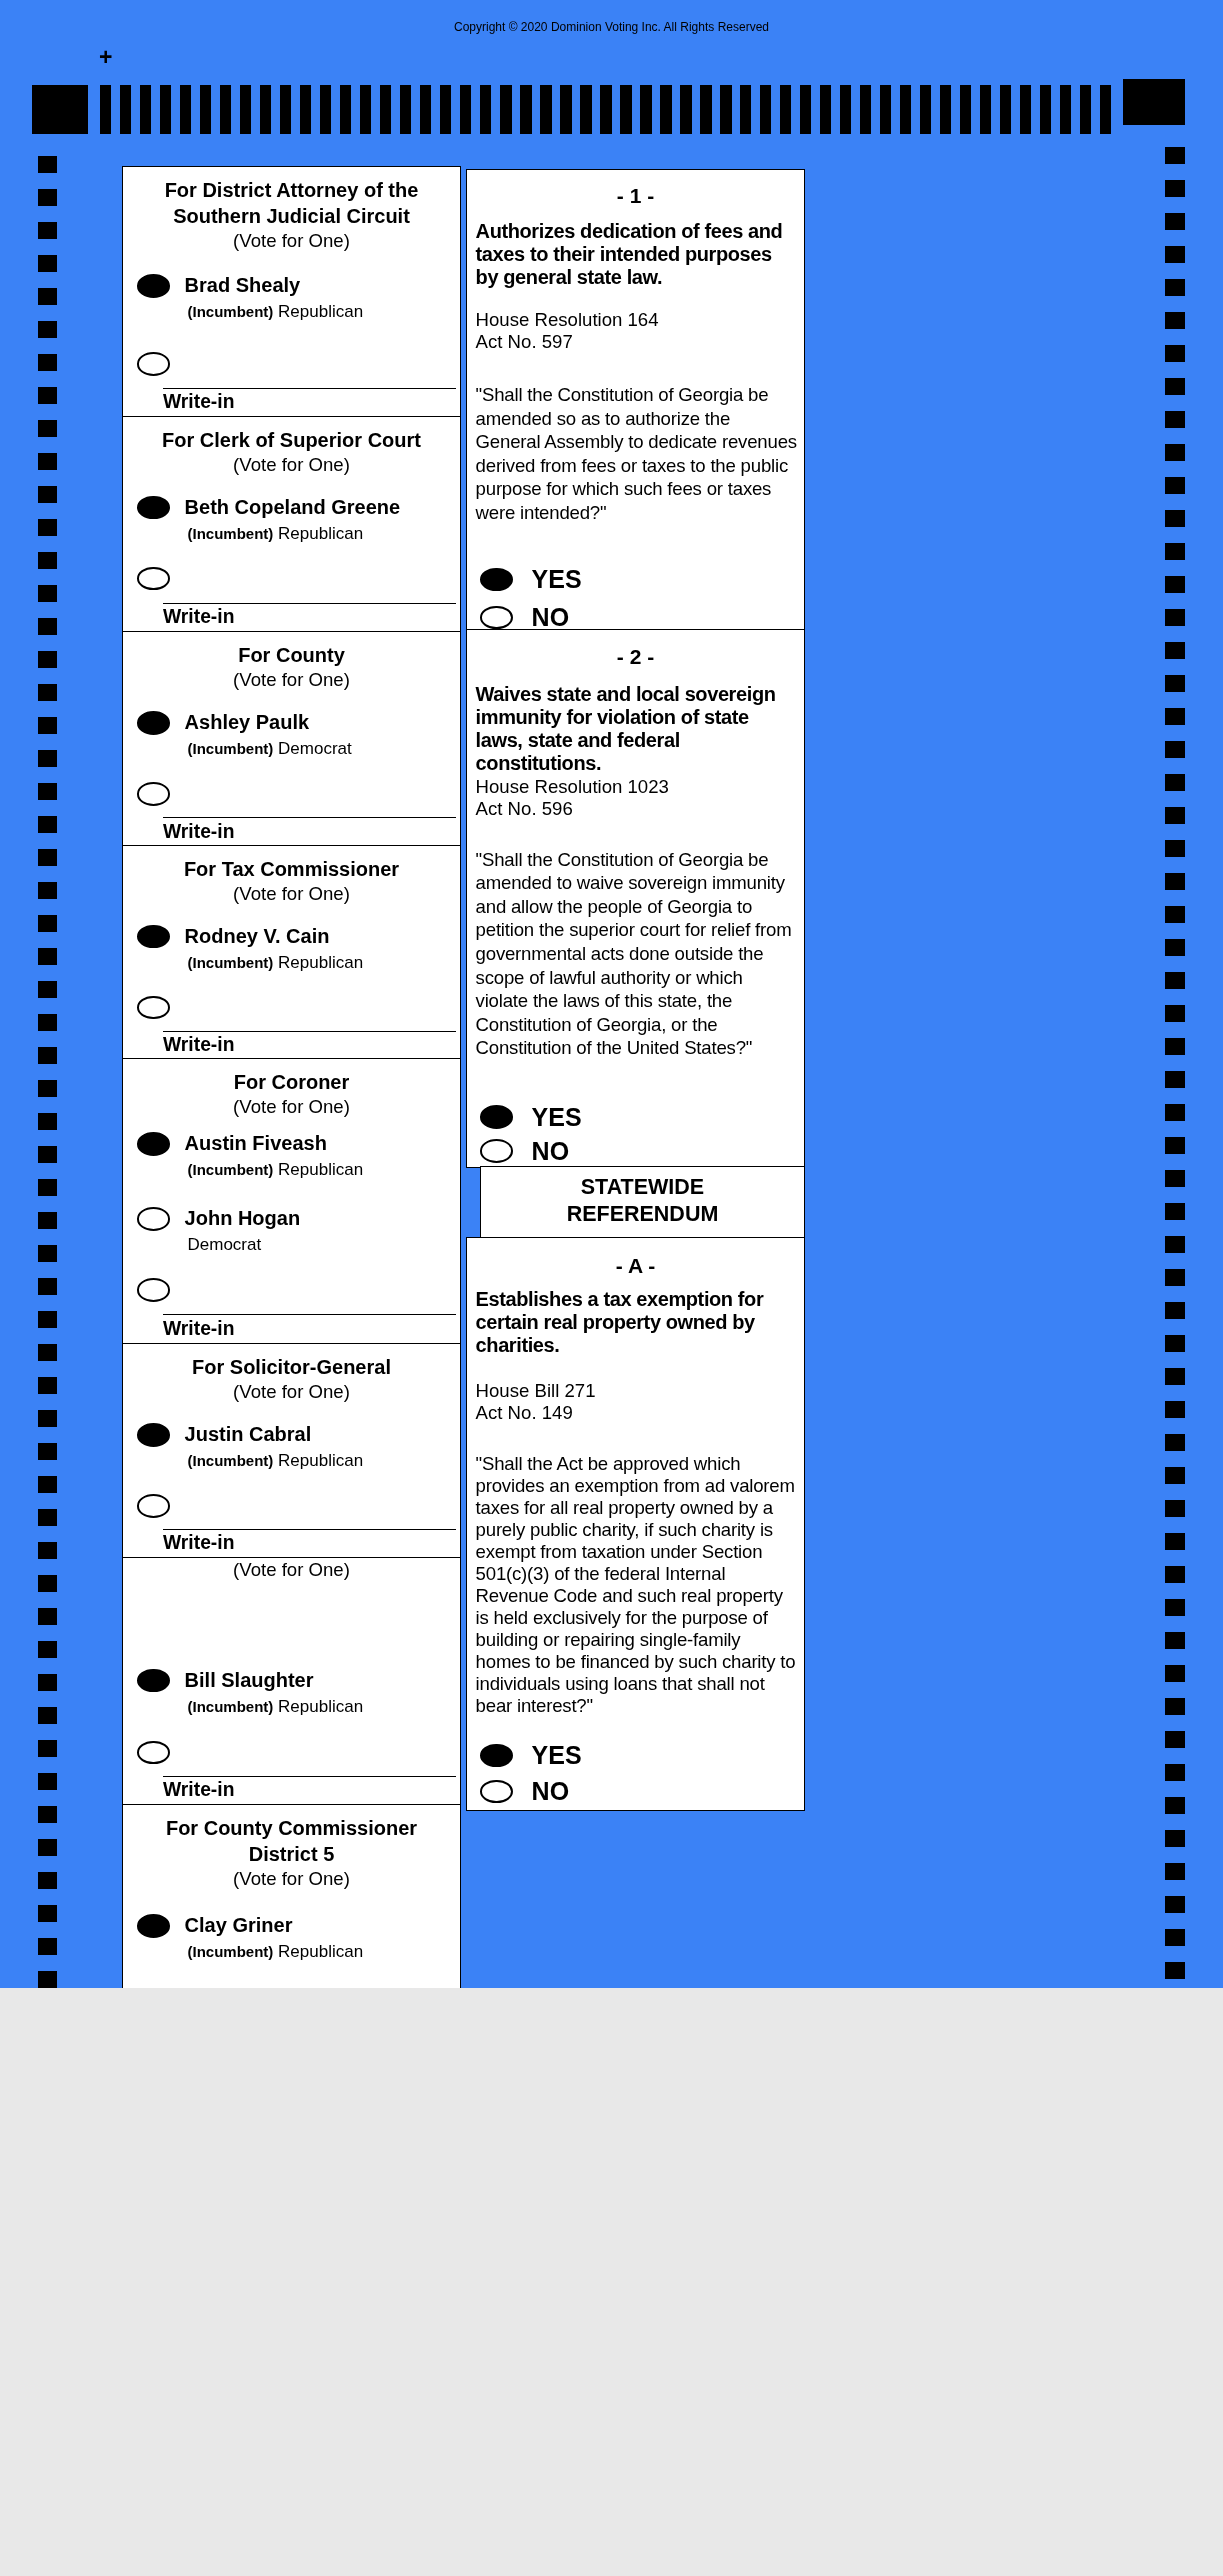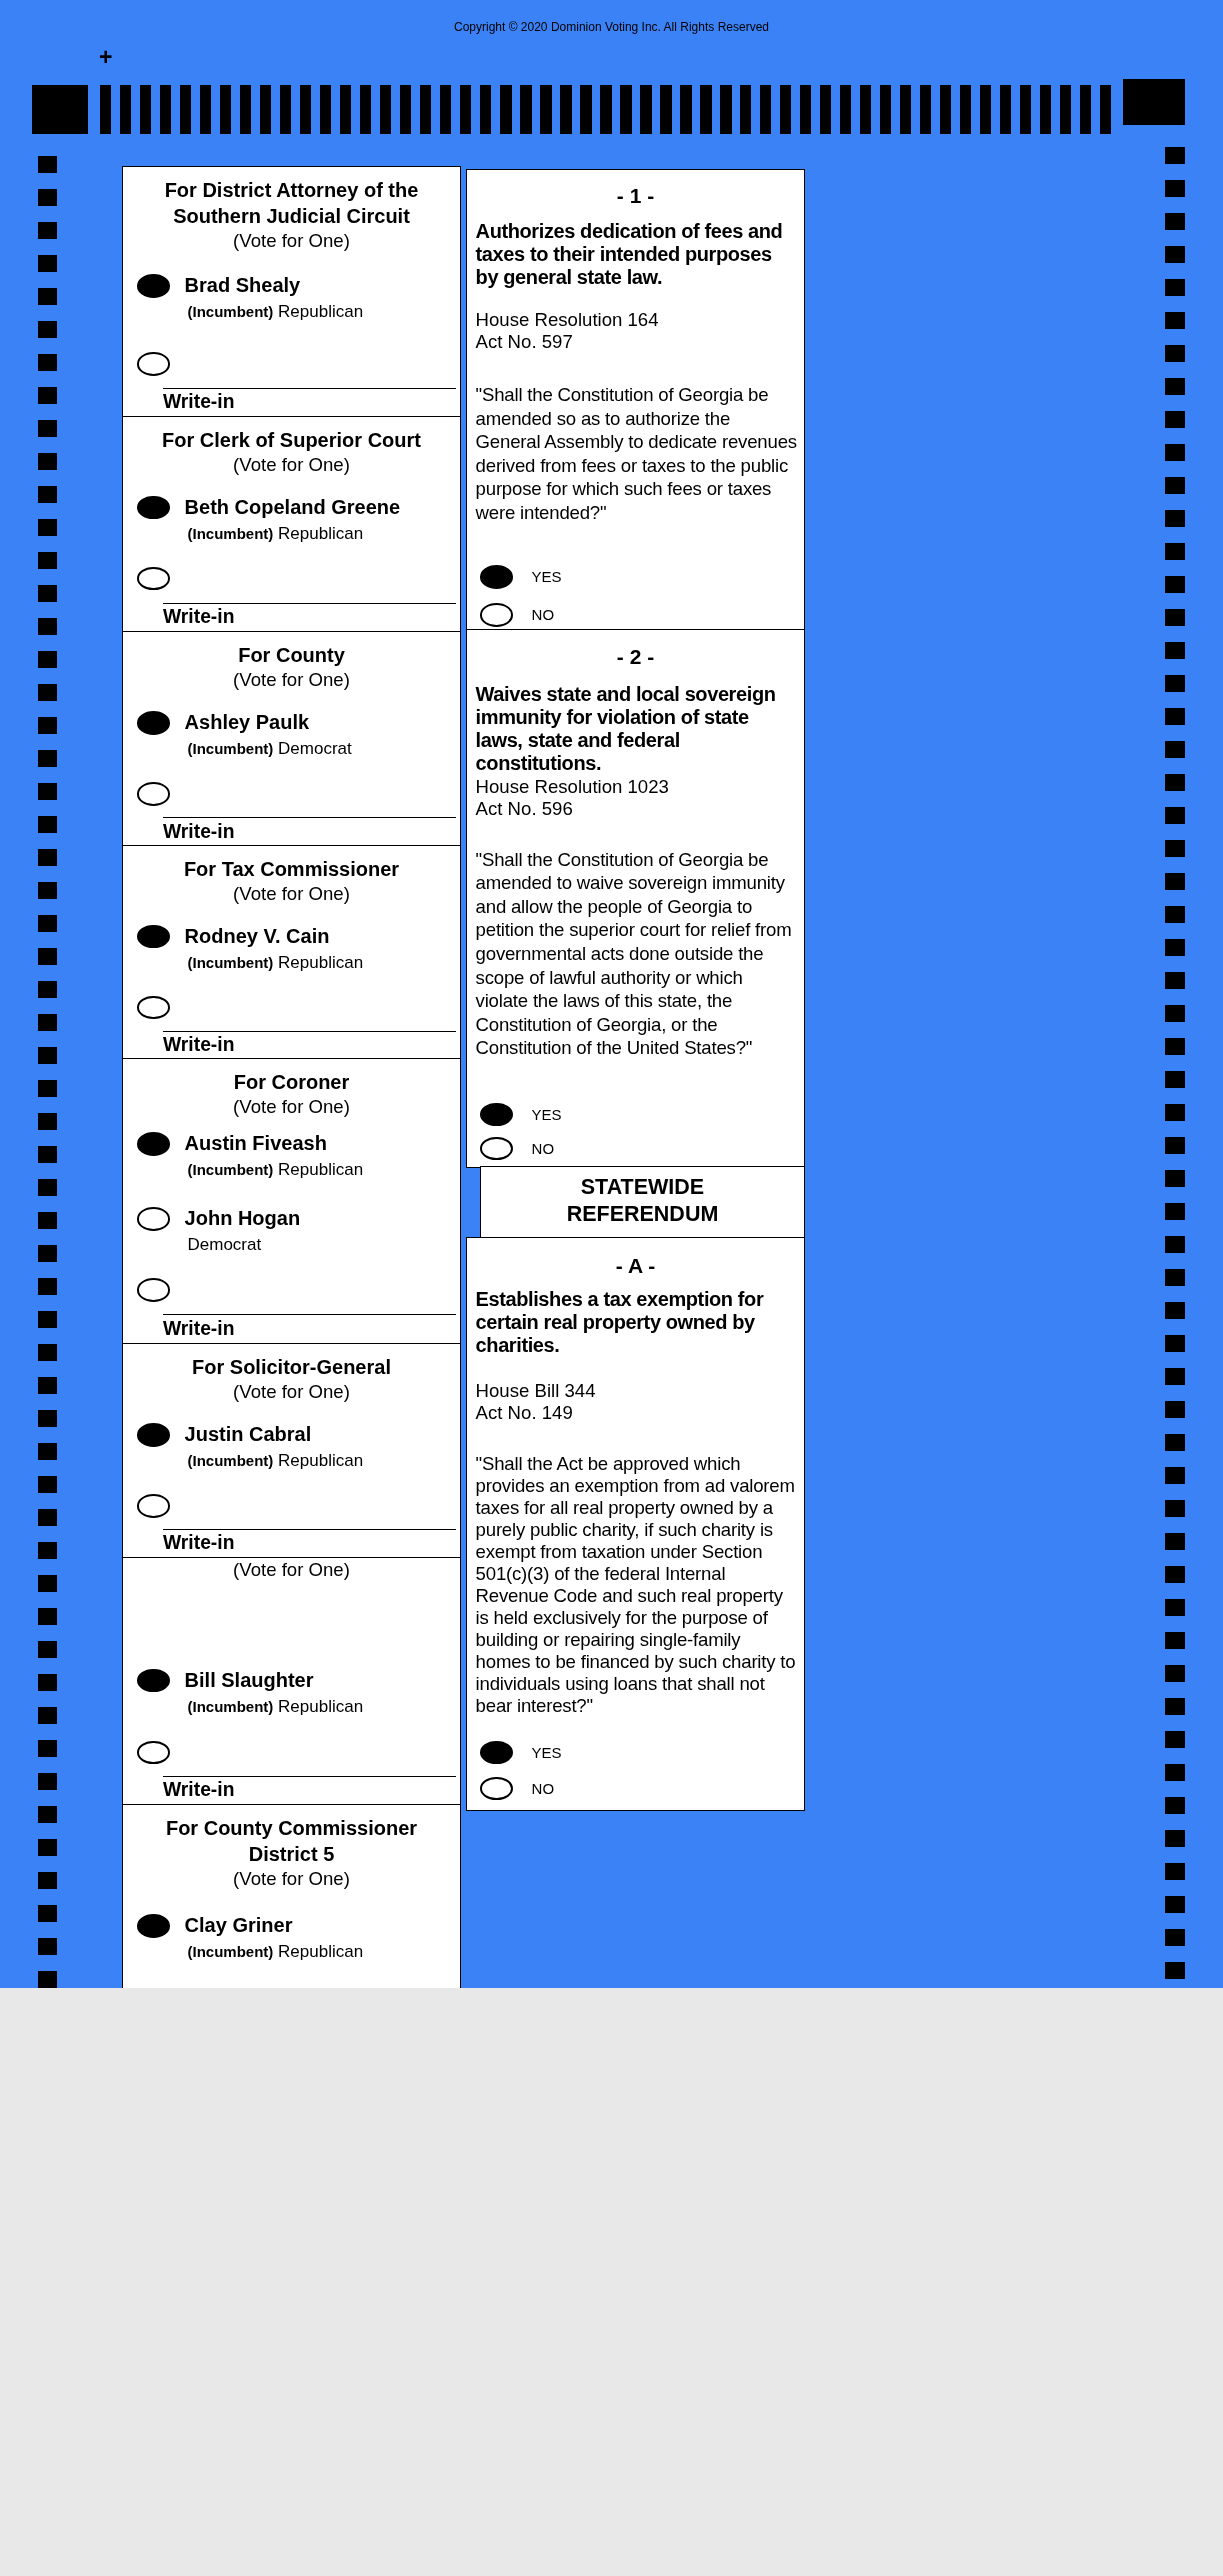--- a/index.html
+++ b/index.html
@@ -41,21 +41,21 @@
   .writein .wlabel{font-weight:bold;font-size:19.3px;line-height:23px;padding-top:1.4px;}
   
   .mheader{text-align:center;font-weight:bold;font-size:21.5px;line-height:27px;}
   .mheader span{display:block;}
   .mnum{position:absolute;left:0;width:100%;text-align:center;font-weight:bold;font-size:21px;}
   .msummary{position:absolute;left:8.6px;right:5.7px;font-weight:bold;font-size:20px;line-height:23px;letter-spacing:-0.4px;}
   .mauth{position:absolute;left:8.6px;font-size:18.6px;line-height:22px;}
   .mquestion{position:absolute;left:8.6px;right:4.3px;font-size:18.6px;line-height:23.6px;letter-spacing:-0.2px;}
   .mquestion.tight{line-height:22px;}
   .choice{position:absolute;left:13px;display:flex;align-items:center;}
-  .choice .clabel{margin-left:18.6px;font-weight:normal;font-size:15px;}
+  .choice .clabel{margin-left:18.6px;font-weight:bold;font-size:25px;}
   
   .turnover{position:absolute;left:730px;top:2428px;width:380px;text-align:right;
             font-weight:bold;font-size:22px;}
   .stub20{position:absolute;left:400px;top:2439px;font-weight:bold;font-size:15.8px;
           writing-mode:vertical-rl;}
   .crosshair{position:absolute;left:1028px;top:2450px;}
 </style>
 </head>
 <body>
 
@@ -274,21 +274,21 @@
       <div class="mheader" style="padding-top:7.2px;">
         <span>STATEWIDE</span>
         <span>REFERENDUM</span>
       </div>
     </div>
 
     <div class="box" style="height:574px;">
       <div class="mnum" style="top:15.8px;">- A -</div>
       <div class="msummary" style="top:50px;">Establishes a tax exemption for certain real property owned by charities.</div>
       <div class="mauth" style="top:142px;">
-        <div>House Bill 344</div>
+        <div>House Bill 271</div>
         <div>Act No. 149</div>
       </div>
       <div class="mquestion tight" style="top:215px;">"Shall the Act be approved which provides an exemption from ad valorem taxes for all real property owned by a purely public charity, if such charity is exempt from taxation under Section 501(c)(3) of the federal Internal Revenue Code and such real property is held exclusively for the purpose of building or repairing single-family homes to be financed by such charity to individuals using loans that shall not bear interest?"</div>
       <div class="choice" style="top:503px;">
         <div class="oval filled"></div>
         <div class="clabel">YES</div>
       </div>
       <div class="choice" style="top:539px;">
         <div class="oval"></div>
         <div class="clabel">NO</div>

